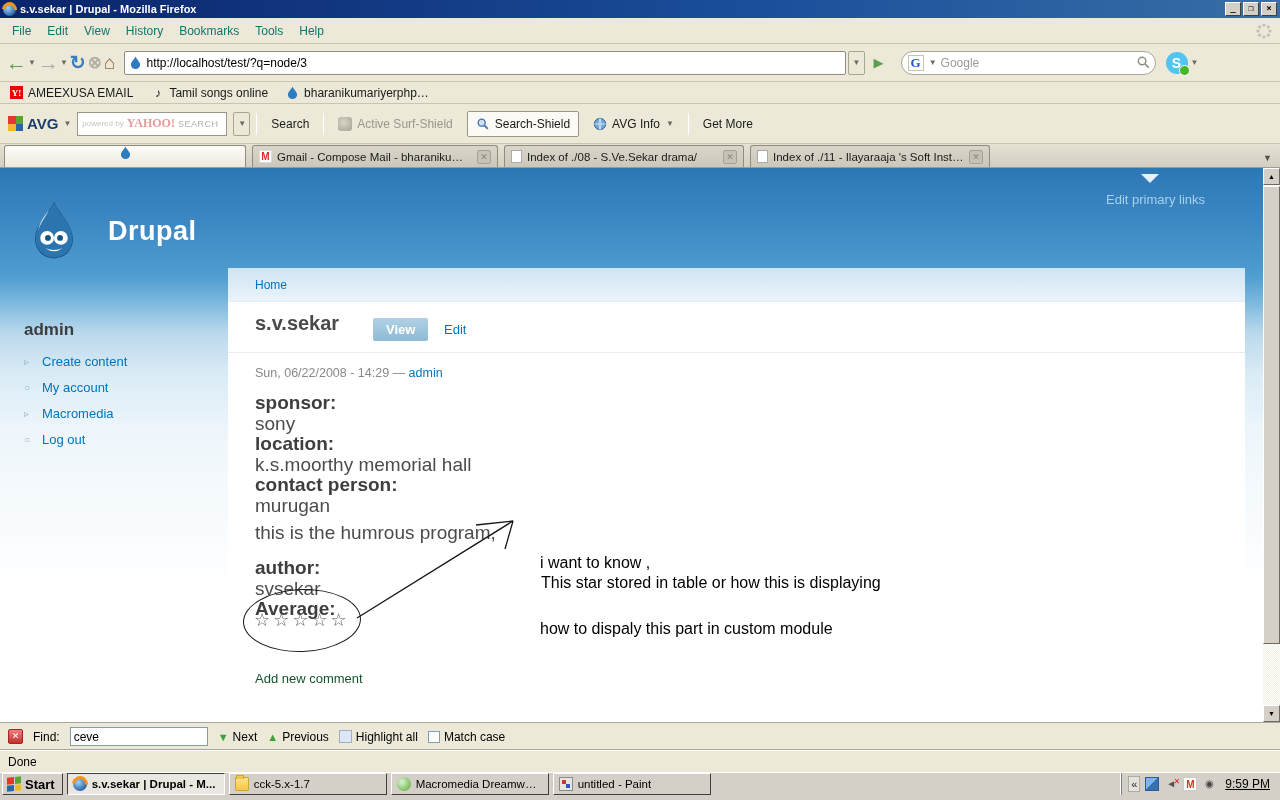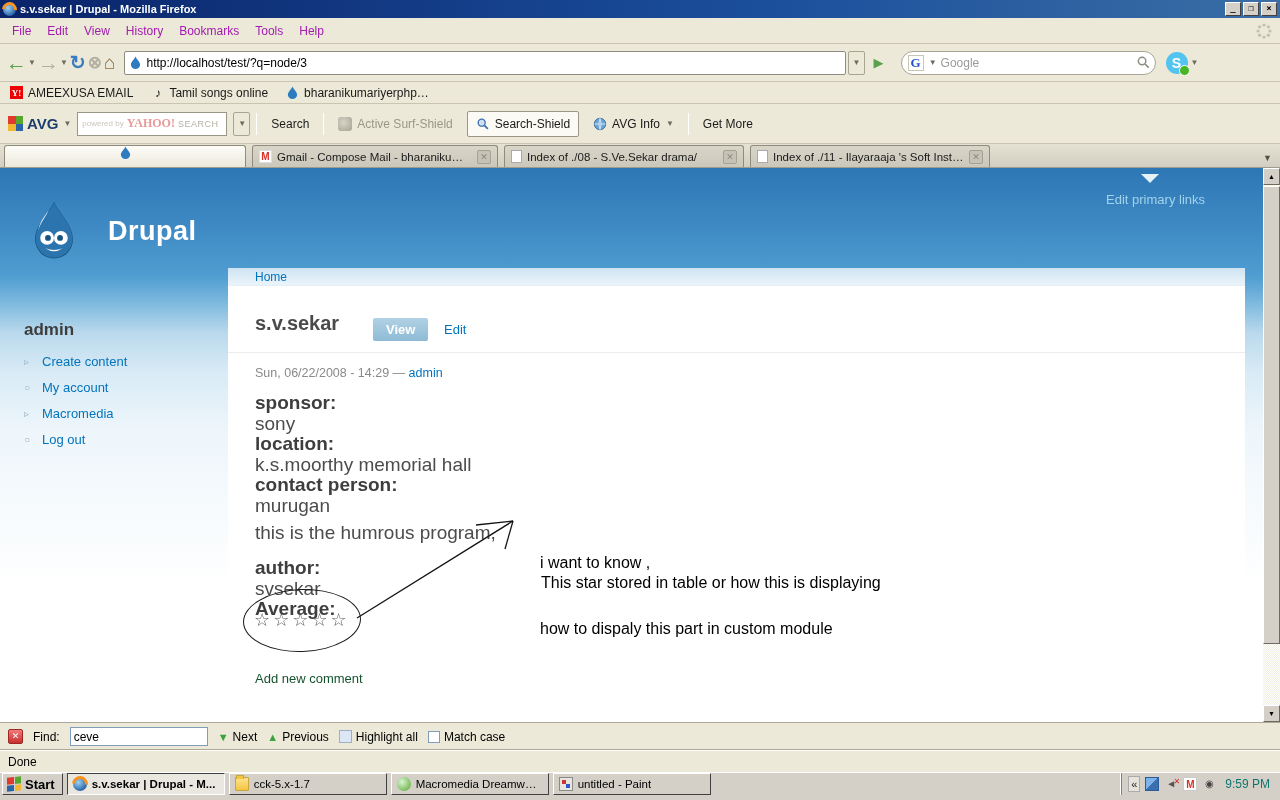--- a/index.html
+++ b/index.html
@@ -17,21 +17,21 @@
   .ffx-icon::after { content:""; position:absolute; inset:-1px; border-radius:50%;
     border:3px solid transparent; border-top-color:#f7931e; border-right-color:#f7931e; transform:rotate(-40deg); }
   .winbtns { margin-left:auto; display:flex; gap:2px; }
   .winbtn { width:16px; height:14px; background:#d4d0c8; border:1px solid;
     border-color:#fff #404040 #404040 #fff; font-size:9px; line-height:11px; text-align:center;
     color:#000; font-weight:bold; font-family:"DejaVu Sans Mono",monospace; }
 
   
   .chromerow { position:absolute; left:0; width:1280px; background:#ece9d8; border-bottom:1px solid #c9c5b2; }
   .menubar { top:18px; height:26px; display:flex; align-items:center; padding:0 4px; }
-  .menu-item { font-size:12px; color:#a21caf; padding:3px 8px; }
+  .menu-item { font-size:12px; color:#0f766e; padding:3px 8px; }
   .throbber { position:absolute; right:8px; top:5px; width:16px; height:16px; opacity:.6; }
 
   .navbar { top:44px; height:38px; display:flex; align-items:center; padding:0 6px; gap:2px; }
   .navbtn { display:flex; align-items:center; justify-content:center; height:30px; border-radius:3px; }
   .arrow-glyph { font-size:21px; font-weight:bold; line-height:1; }
   .dd { font-size:8px; color:#6b6b5e; margin-left:1px; }
   .urlbar { display:flex; align-items:center; height:24px; background:#fff; border:1px solid #8f8d82;
     border-radius:2px; width:722px; margin-left:6px; padding:0 4px; gap:5px; }
   .urlbar .url-text { font-size:12px; color:#000; flex:1; white-space:nowrap; overflow:hidden; }
   .url-dd { width:17px; height:24px; background:#ece9d8; border:1px solid #a8a593; border-radius:2px;
@@ -91,21 +91,21 @@
   .logo-wrap { position:absolute; top:32px; left:26px; display:flex; align-items:center; gap:26px; }
   .site-name { font-size:27px; font-weight:bold; color:#fff; letter-spacing:.5px; }
 
   .sidebar { position:absolute; top:152px; left:24px; width:190px; }
   .sb-title { font-size:17px; color:#3d3d3d; font-weight:600; margin-bottom:14px; }
   .sb-item { display:flex; align-items:center; gap:8px; margin-bottom:11px; }
   .sb-bullet { color:#9ab4c6; font-size:10px; width:10px; }
   .sb-link { font-size:13px; color:#0274bd; }
 
   .contentbox { position:absolute; left:228px; top:100px; width:1017px; height:450px; background:#fff; }
-  .breadcrumb-strip { position:absolute; top:0; left:0; right:0; height:18px;
+  .breadcrumb-strip { position:absolute; top:0; left:0; right:0; height:34px;
     background:linear-gradient(#cfe4f2,#eaf4fa); display:flex; align-items:center; padding:0 27px;
     border-bottom:1px solid #e3eef6; }
   .breadcrumb-strip a, .crumb { font-size:12px; color:#0274bd; }
   .node-title { position:absolute; left:27px; top:44px; font-size:20px; color:#4a4a4a; font-weight:600; }
   .vtab { position:absolute; left:145px; top:50px; padding:4px 13px; font-size:13px; font-weight:bold; color:#fff;
     background:linear-gradient(#b1d1e4,#8ebbd6); border-radius:2px; }
   .etab { position:absolute; left:216px; top:54px; font-size:13px; color:#0274bd; }
   .title-divider { position:absolute; left:0; right:0; top:84px; border-top:1px solid #ececec; }
   .submitted { position:absolute; left:27px; top:98px; font-size:12.5px; color:#8a8a8a; }
   .submitted a { color:#0274bd; }
@@ -166,21 +166,21 @@
   .paint-ico::after { content:""; position:absolute; right:2px; bottom:2px; width:4px; height:4px; background:#3355cc; }
   .tray { margin-left:auto; display:flex; align-items:center; gap:5px; height:22px; padding:0 8px 0 6px;
     border-left:1px solid #808080; box-shadow:-1px 0 0 #fff; }
   .tray .chev { font-size:11px; color:#222; border:1px solid #aaa; background:#e6e3da; padding:0 2px; line-height:14px; }
   .tray-ico { width:14px; height:14px; font-size:10px; line-height:14px; text-align:center; }
   .net-ico { background:linear-gradient(135deg,#7db3e8 50%,#3a6fb0 50%); border:1px solid #2b5a94; }
   .mute-ico { color:#555; position:relative; }
   .mute-ico::after { content:"✕"; position:absolute; right:-2px; top:-2px; color:#d22; font-size:8px; }
   .gm-ico { background:#fff; border:1px solid #ccc; color:#d93025; font-weight:bold; }
   .vol-ico { color:#444; }
-  .clock { font-size:12px; color:#0f766e; margin-left:4px; }
+  .clock { font-size:12px; color:#000000; margin-left:4px;text-decoration:underline; }
 </style>
 <title>s.v.sekar | Drupal - Mozilla Firefox</title></head>
 <body>
 
 <div class="screen">
 
   <div class="titlebar">
     <span class="ffx-icon"></span>
     <span class="apptitle">s.v.sekar | Drupal - Mozilla Firefox</span>
     <span class="winbtns">

